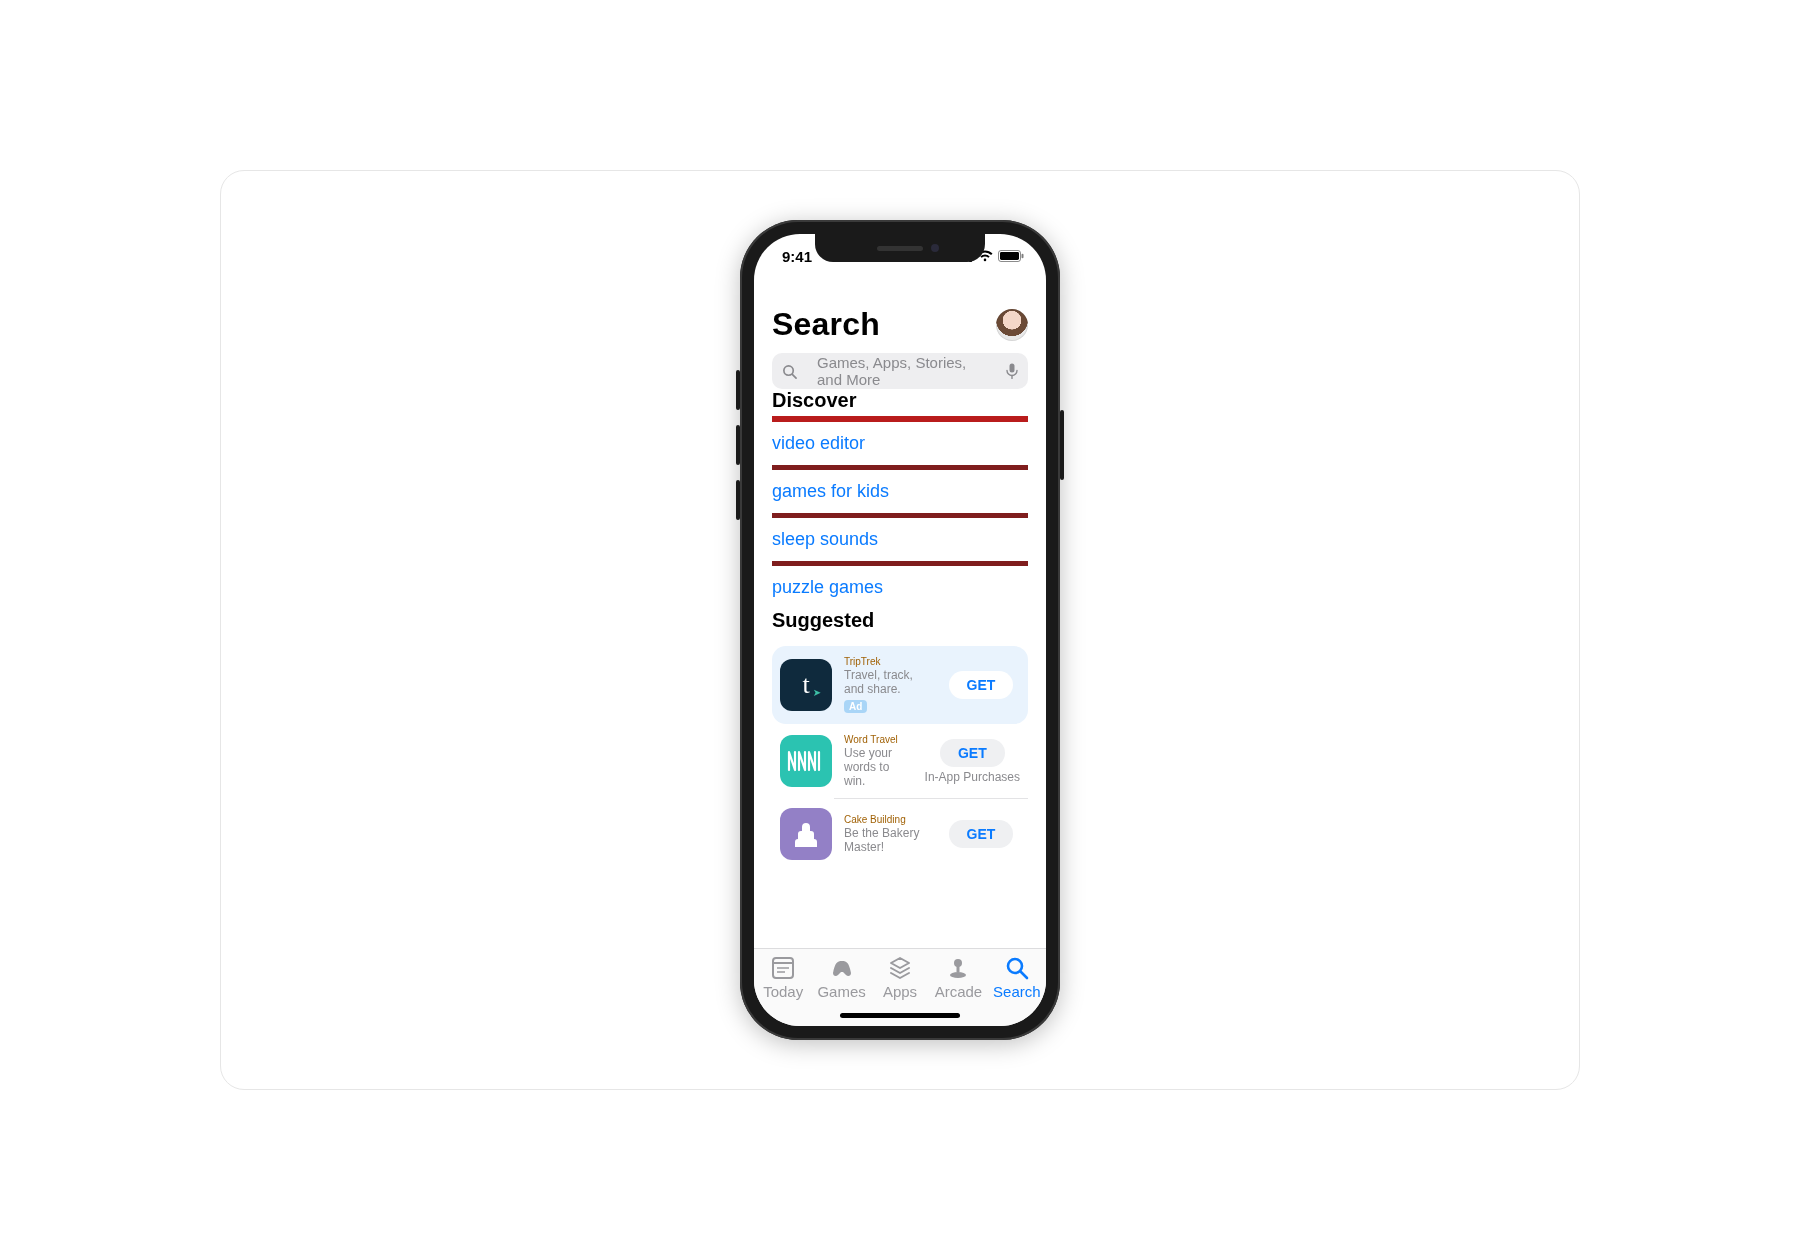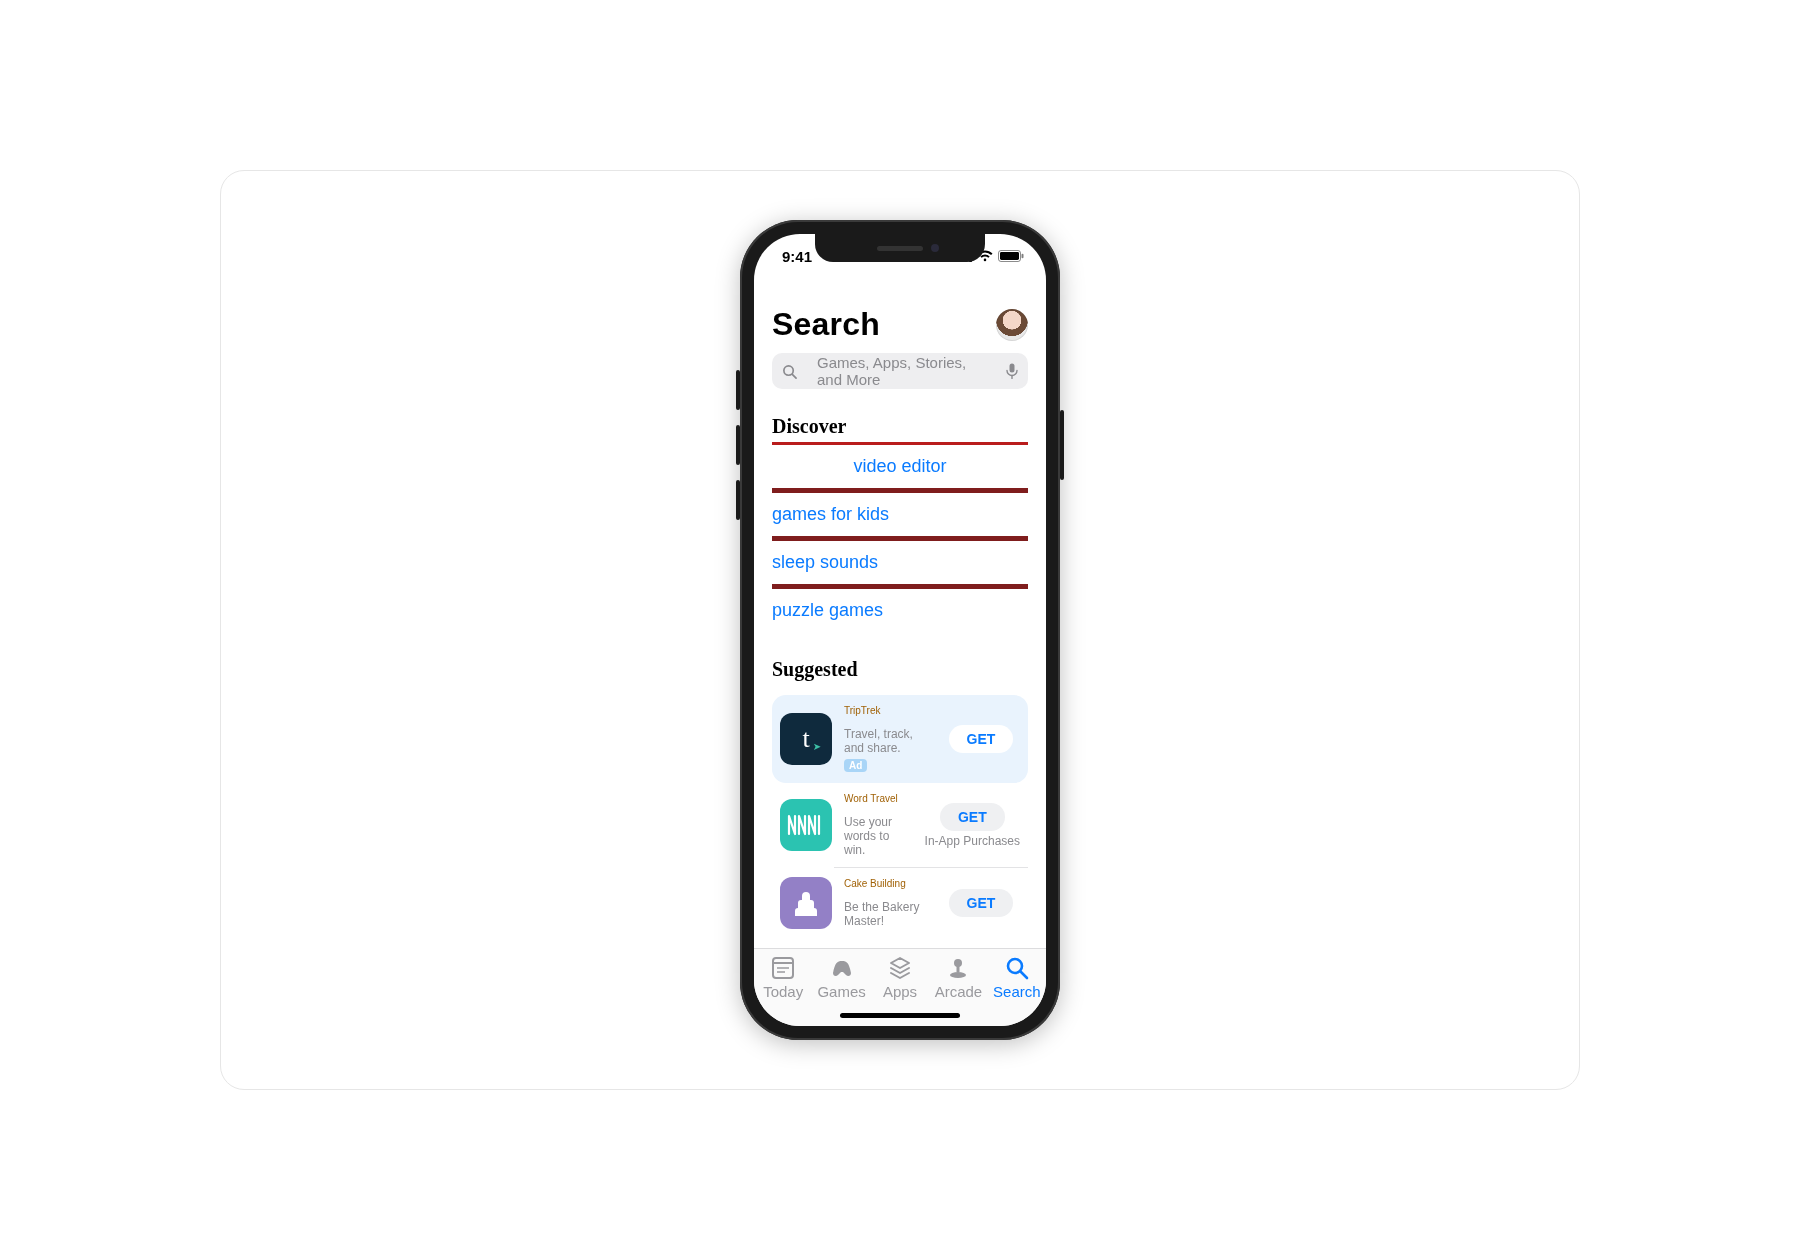--- a/index.html
+++ b/index.html
@@ -125,33 +125,31 @@
     display: flex;
     align-items: center;
     padding: 0 10px;
     gap: 20px;
     color: #8a8a8e;
   }
   .search-field .placeholder { font-size: 15px; flex: 1; }
   .section-title {
     font-size: 20px;
     font-weight: 700;
-    margin-top: 26px;
     margin-bottom: 4px;
-    font-family: Liberation Serif, serif;
   }
   .discover-list { }
   .discover-item {
     color: #0a7bff;
     font-size: 18px;
     padding: 11px 0;
     border-top: 5px solid #7f1d1d;
     cursor: pointer;
   }
-  .discover-item:first-child { border-top: 3px solid #b91c1c; text-align: center; }
+  .discover-item:first-child { border-top: 6px solid #b91c1c; }
   .suggested-list { margin-top: 6px; }
   .app-row {
     display: flex;
     align-items: center;
     gap: 12px;
     padding: 10px 8px 10px 8px;
     border-radius: 14px;
     position: relative;
   }
   .app-row.sponsored {
@@ -178,21 +176,21 @@
   .app-icon.triptrek { background: #0f2a3d; }
   .app-icon.triptrek span { font-family: Georgia, serif; font-size: 26px; }
   .app-icon.triptrek .arrow {
     position: absolute;
     font-size: 10px; color: #3dbfa6; margin-left: 22px; margin-top: 14px;
   }
   .app-icon.wordsearch { background: #2bc3b1; }
   .app-icon.cake { background: #9380c6; }
   .app-info { flex: 1; min-width: 0; }
   .app-name { font-size: 10px; color: #a16207; }
-  .app-sub { font-size: 12px; color: #8a8a8e; margin-top: 11px; }
+  .app-sub { font-size: 12px; color: #8a8a8e; margin-top: 1px; }
   .ad-pill {
     display: inline-block;
     background: #a9d5f7;
     color: #fff;
     font-size: 10px;
     font-weight: 600;
     padding: 1px 5px;
     border-radius: 4px;
     text-align: right;
   }

